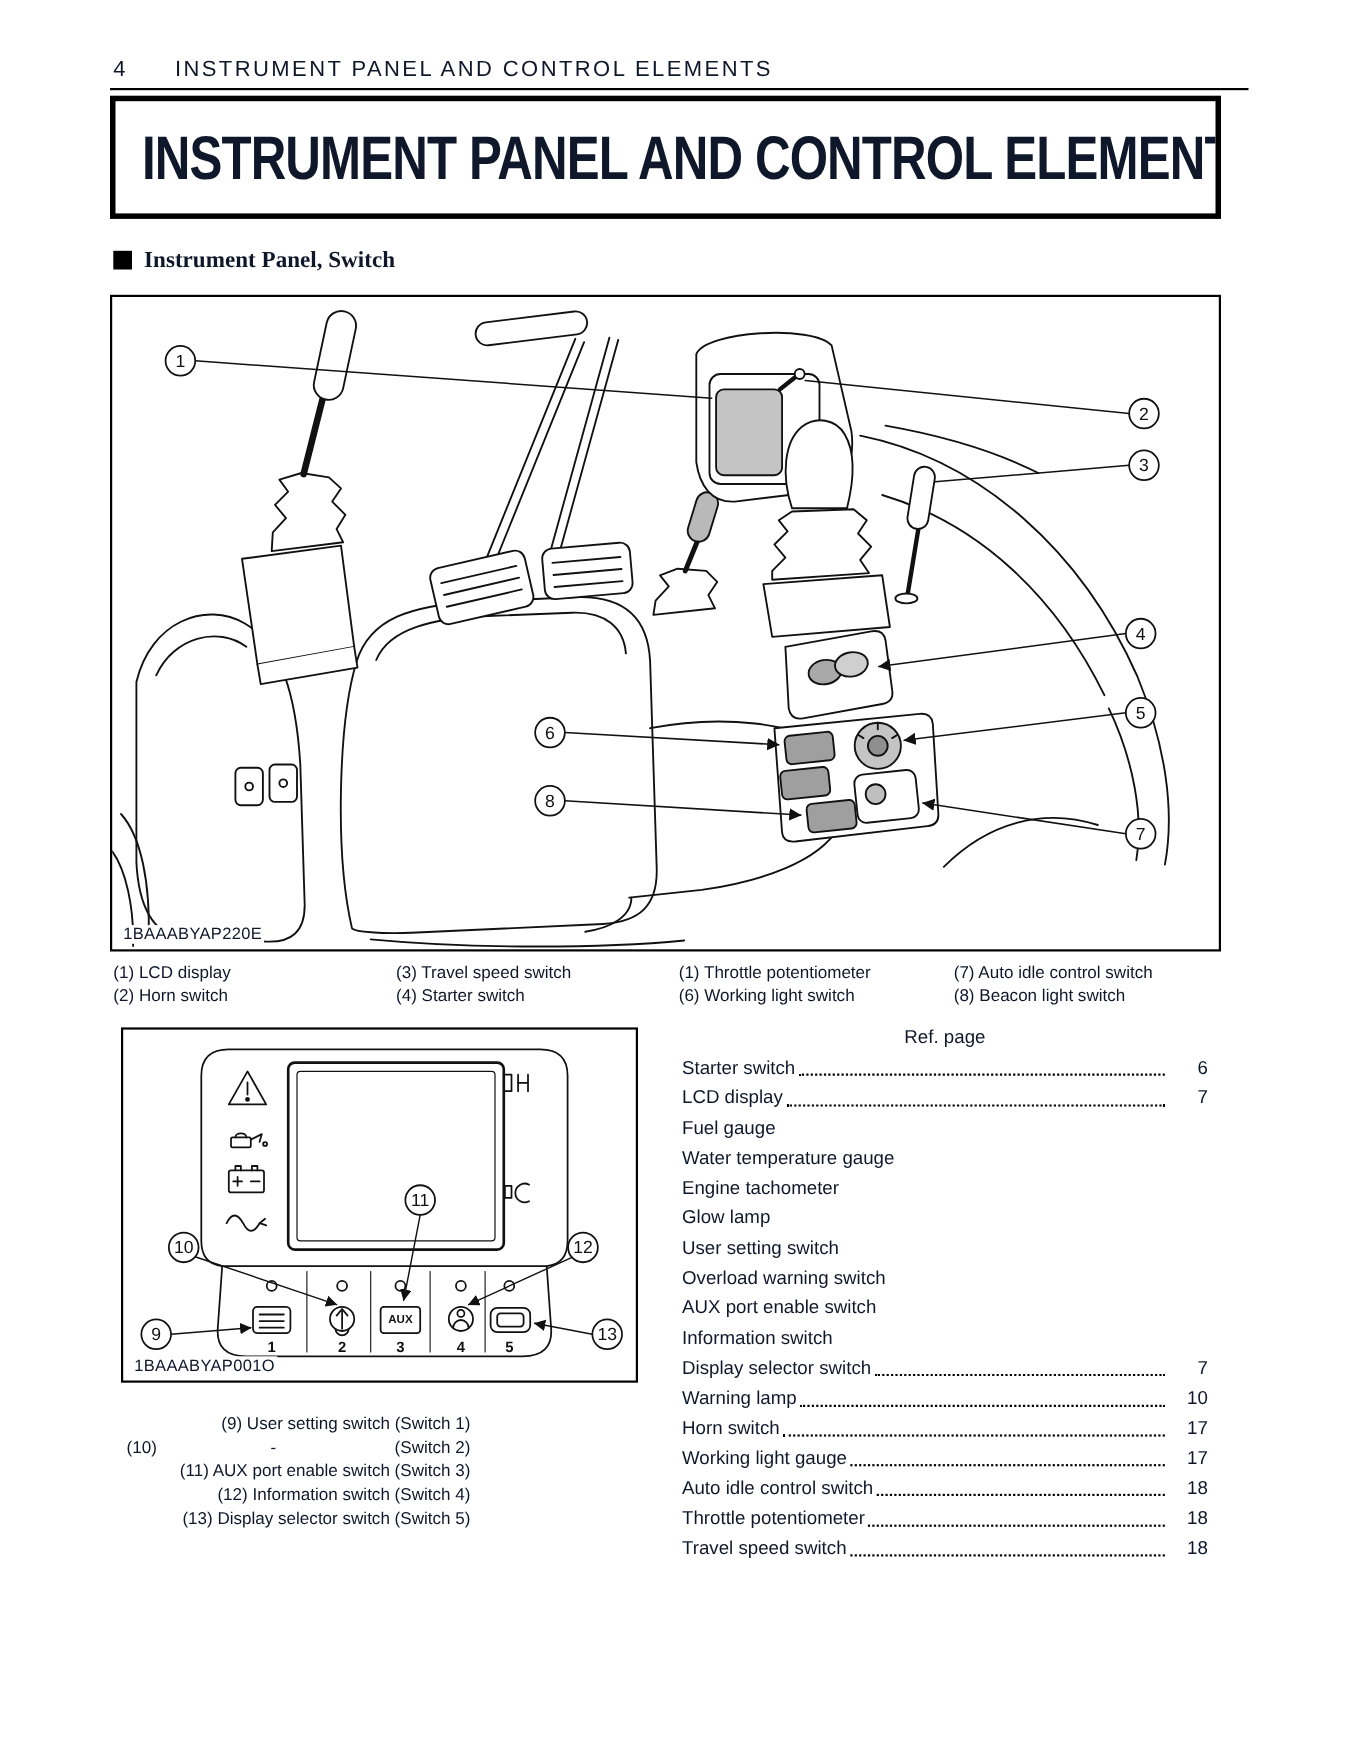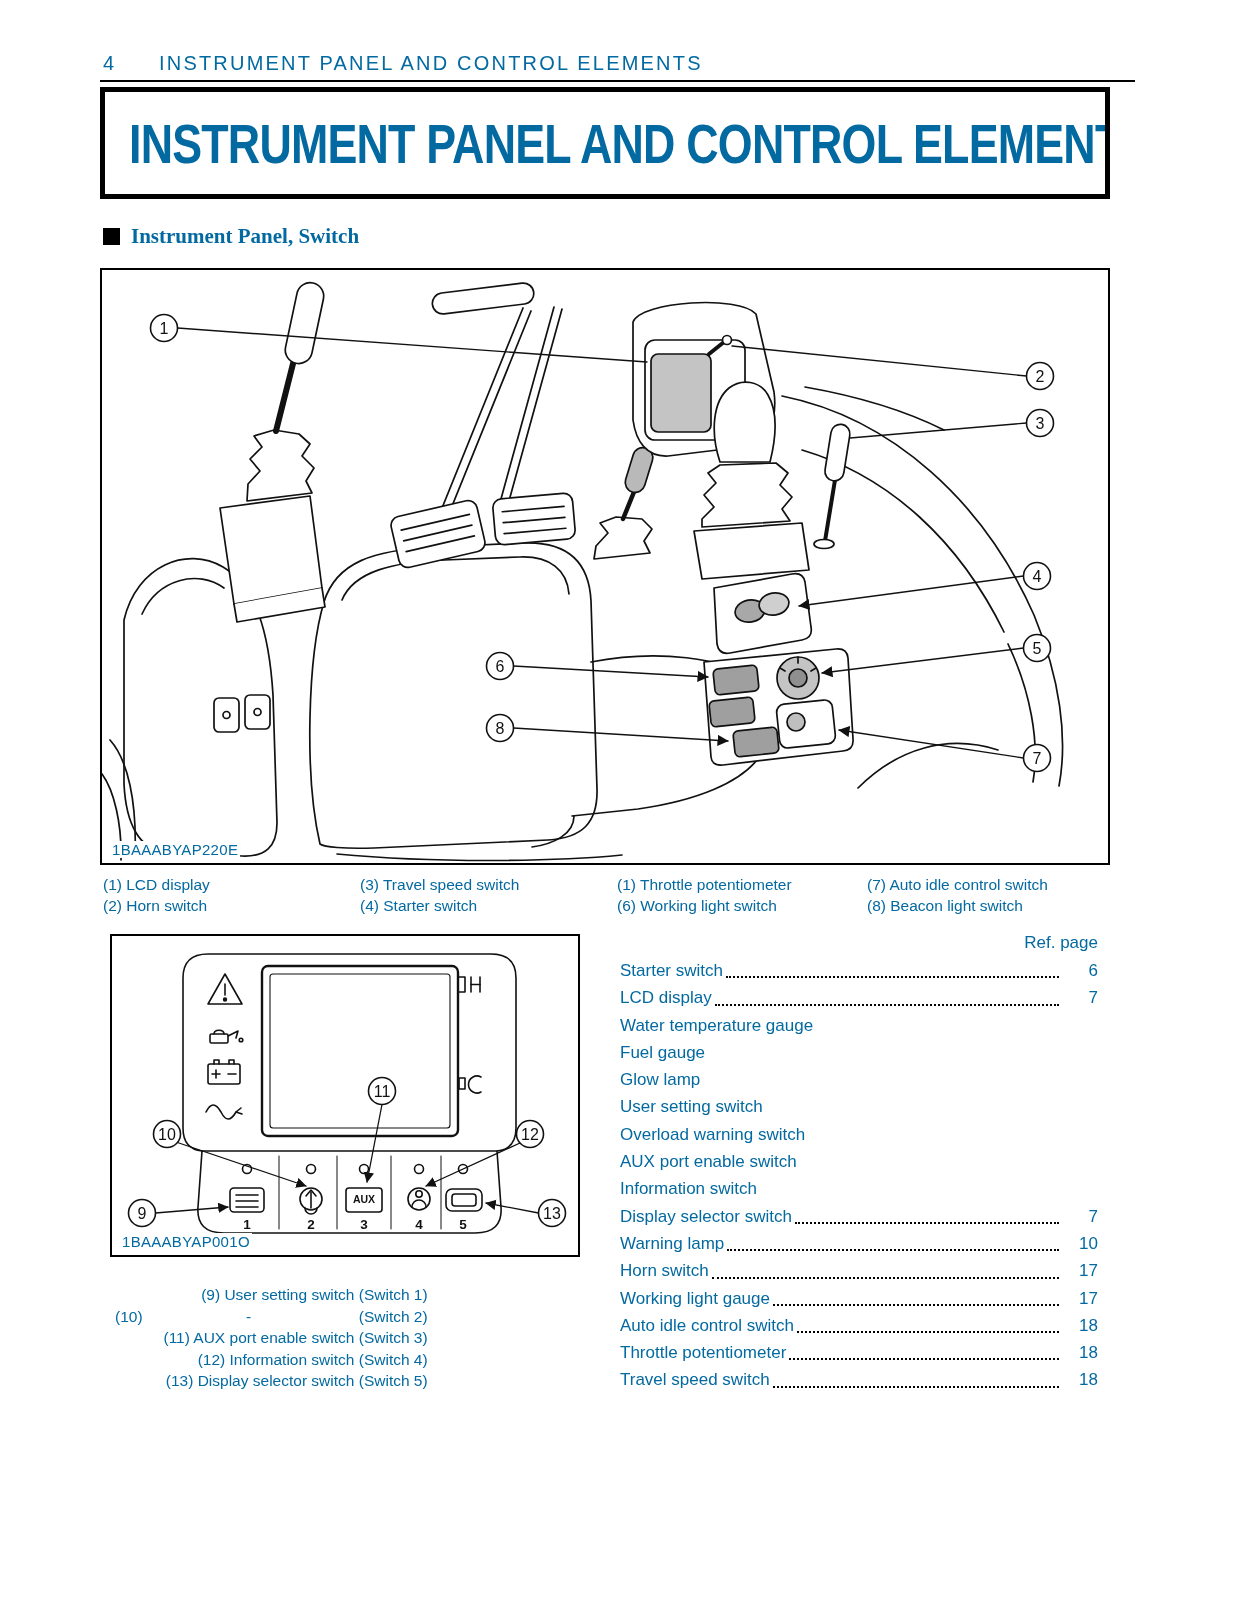--- a/index.html
+++ b/index.html
@@ -1,19 +1,19 @@
 <!DOCTYPE html>
 <html><head>
 <meta charset="utf-8">
 <style>
   * { margin:0; padding:0; box-sizing:border-box; }
   html,body { background:#ffffff; }
   .page {
     position:relative; width:1236px; height:1600px; background:#fff;
-    font-family:"Liberation Sans", sans-serif; color:#0369a1; overflow:hidden;
+    font-family:"Liberation Sans", sans-serif; color:#0f172a; overflow:hidden;
   }
   
   .running { position:absolute; top:52px; left:103px; font-size:20px; letter-spacing:2.2px; white-space:nowrap; }
   .running .pgnum { display:inline-block; width:56px; letter-spacing:0; }
   .head-rule { position:absolute; top:80px; left:100px; width:1035px; border-top:2px solid #000; }
   
   .title-box {
     position:absolute; top:87px; left:100px; width:1010px; height:112px;
     border:5px solid #000; display:flex; align-items:center; padding-left:24px; overflow:hidden;
   }
@@ -33,21 +33,21 @@
   .fig-code { position:absolute; left:8px; bottom:5px; font-size:15px; letter-spacing:.3px; background:#fff; padding:0 2px; }
   
   .legend1 { position:absolute; top:874px; left:103px; width:1007px; height:46px; font-size:15.5px; }
   .legend1 .lg-col { position:absolute; top:0; }
   .legend1 .lg-col div { line-height:21px; white-space:nowrap; }
   .c1{left:0;} .c2{left:257px;} .c3{left:514px;} .c4{left:764px;}
   
   .legend2 { position:absolute; top:1284px; left:115px; font-size:15.5px;text-align:right; }
   .legend2 div { line-height:21.5px; white-space:pre; }
   
-  .ref-header { position:absolute; top:933px; left:620px; width:478px; text-align:right; font-size:17px; }
+  .ref-header { position:absolute; top:933px; left:620px; width:478px; text-align:center; font-size:17px; }
   .ref-list { position:absolute; top:957px; left:620px; width:478px; font-size:17px; }
   .ref-item { display:flex; height:27.3px; line-height:27.3px; }
   .ref-label { white-space:nowrap; }
   .ref-dots { flex:1; margin:0 3px 6px 3px; border-bottom:2.4px dotted #000; align-self:flex-end; }
   .ref-page { width:36px; text-align:right; }
   .ref-item:has(.ref-page:empty) .ref-dots { visibility:hidden; }
   svg text { font-family:"Liberation Sans", sans-serif; }
 </style>
 </head>
 <body>
@@ -371,26 +371,31 @@
         <span class="ref-label">Starter switch</span>
         <span class="ref-dots"></span>
         <span class="ref-page">6</span>
       </div>
     <div class="ref-item">
         <span class="ref-label">LCD display</span>
         <span class="ref-dots"></span>
         <span class="ref-page">7</span>
       </div>
     <div class="ref-item">
+        <span class="ref-label">Fuel gauge</span>
+        <span class="ref-dots"></span>
+        <span class="ref-page"></span>
+      </div>
+    <div class="ref-item">
         <span class="ref-label">Water temperature gauge</span>
         <span class="ref-dots"></span>
         <span class="ref-page"></span>
       </div>
     <div class="ref-item">
-        <span class="ref-label">Fuel gauge</span>
+        <span class="ref-label">Engine tachometer</span>
         <span class="ref-dots"></span>
         <span class="ref-page"></span>
       </div>
     <div class="ref-item">
         <span class="ref-label">Glow lamp</span>
         <span class="ref-dots"></span>
         <span class="ref-page"></span>
       </div>
     <div class="ref-item">
         <span class="ref-label">User setting switch</span>

